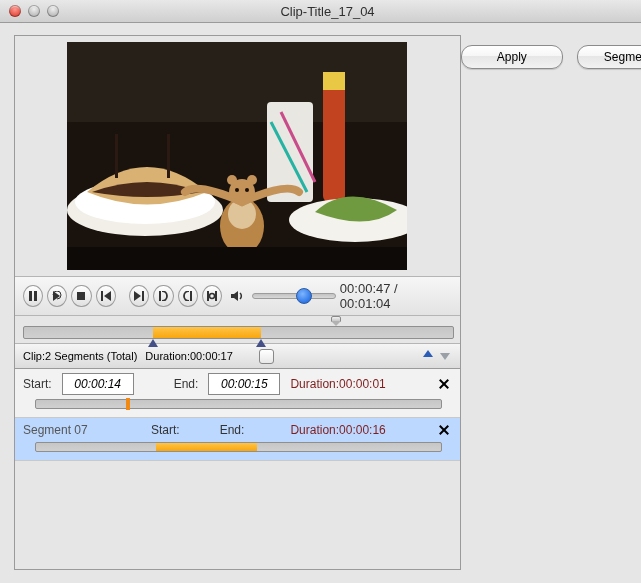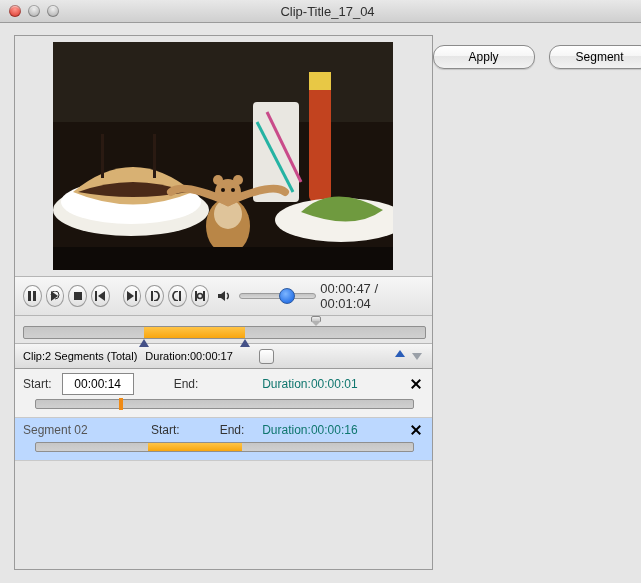--- a/index.html
+++ b/index.html
@@ -194,22 +194,23 @@
     font-size: 12px;
   }
   .seg-name { width: 118px; color: #555; }
   .seg-label { color: #333; }
   .seg-input {
     width: 64px; height: 18px;
     border:1px solid #888; background:#fff;
     font-size: 12px; text-align:center;
     padding: 1px 3px;
     font-family: inherit;
-  }
-  .seg-dur { margin-left: auto; margin-right: 40px; color:#0f766e; }
+    font-style: italic;
+  }
+  .seg-dur { margin-left: auto; margin-right: 40px; color:#7f1d1d; }
   .seg-close { position: relative; width: 16px; height:16px; cursor:pointer; margin-right:0; }
   .seg-close::before, .seg-close::after {
     content:""; position:absolute; left:2px; top:7px; width:12px; height:2px; background:#000;
   }
   .seg-close::before { transform: rotate(45deg); }
   .seg-close::after  { transform: rotate(-45deg); }
   .seg-track-wrap { padding: 0 20px 8px 20px; }
   .seg-track {
     width:100%; height:8px; border:1px solid #8f8f8f;
     background: linear-gradient(#c6c6c6,#d0d0d0); border-radius:2px; position:relative;
@@ -390,35 +391,36 @@
     </div>
 
     <div class="segments">
 
       <div class="segment">
         <div class="seg-row">
           <span class="seg-label">Start:</span>
           <input class="seg-input" value="00:00:14" style="">
           <span style="width:20px"></span>
           <span class="seg-label">End:</span>
+          <input class="seg-input" value="00:00:15" style="">
           <span class="seg-dur">
             <span>Duration:</span><span>00:00:01</span>
           </span>
           <span class="seg-close"></span>
         </div>
         <div class="seg-track-wrap">
           <div class="seg-track">
             <div class="seg-marker" style="left:22.7%"></div>
           </div>
         </div>
       </div>
 
       <div class="segment selected">
         <div class="seg-row">
-          <span class="seg-name">Segment 02</span>
+          <span class="seg-name">Segment 07</span>
           <span class="seg-label">Start:</span>
           <span style="width:20px"></span>
           <span class="seg-label">End:</span>
           <span class="seg-dur">
             <span>Duration:</span><span>00:00:16</span>
           </span>
           <span class="seg-close"></span>
         </div>
         <div class="seg-track-wrap">
           <div class="seg-track">

